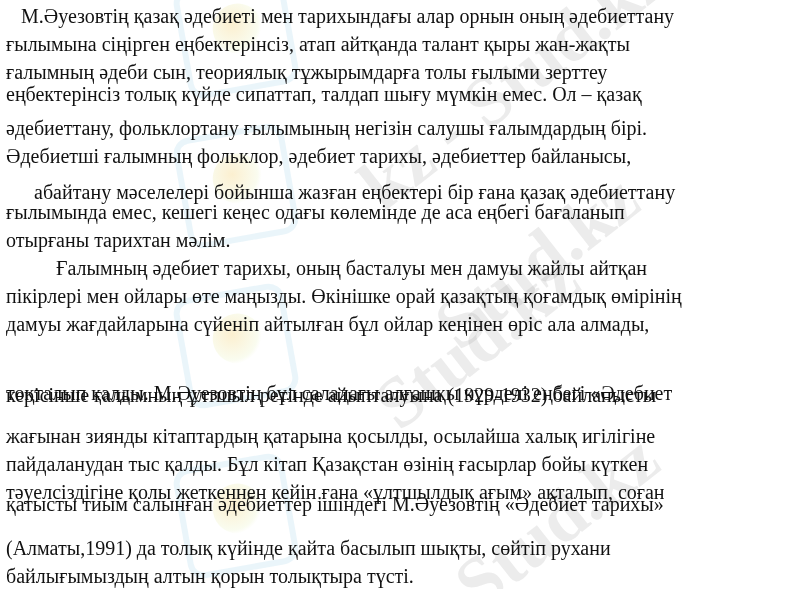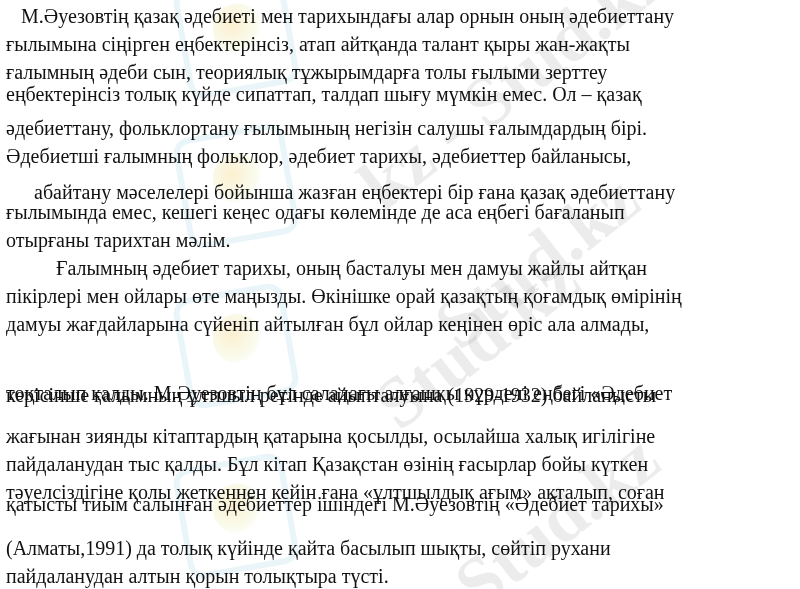--- a/index.html
+++ b/index.html
@@ -87,14 +87,14 @@
   <div class="line" style="top:254px; white-space:pre;">          Ғалымның әдебиет тарихы, оның басталуы мен дамуы жайлы айтқан</div>
   <div class="line" style="top:282px;">пікірлері мен ойлары өте маңызды. Өкінішке орай қазақтың қоғамдық өмірінің</div>
   <div class="line" style="top:310px;">дамуы жағдайларына сүйеніп айтылған бұл ойлар кеңінен өріс ала алмады,</div>
   <div class="line" style="top:338px;margin-top:43px;">керісінше ғалымның ұлтшыл ретінде айыпталуына (1929-1932) байланысты</div>
   <div class="line" style="top:379px;">тоқталып қалды. М.Әуезовтің бұл саладағы алғашқы күрделі еңбегі «Әдебиет</div>
   <div class="line" style="top:422px;">жағынан зиянды кітаптардың қатарына қосылды, осылайша халық игілігіне</div>
   <div class="line" style="top:450px;">пайдаланудан тыс қалды. Бұл кітап Қазақстан өзінің ғасырлар бойы күткен</div>
   <div class="line" style="top:478px;">тәуелсіздігіне қолы жеткеннен кейін ғана «ұлтшылдық ағым» ақталып, соған</div>
   <div class="line" style="top:490px;">қатысты тиым салынған әдебиеттер ішіндегі М.Әуезовтің «Әдебиет тарихы»</div>
   <div class="line" style="top:534px;">(Алматы,1991) да толық күйінде қайта басылып шықты, сөйтіп рухани</div>
-  <div class="line" style="top:562px;">пайдаланудан алтын қорын толықтыра түсті.</div>
+  <div class="line" style="top:562px;">байлығымыздың алтын қорын толықтыра түсті.</div>
 </div>
 
 </body></html>

